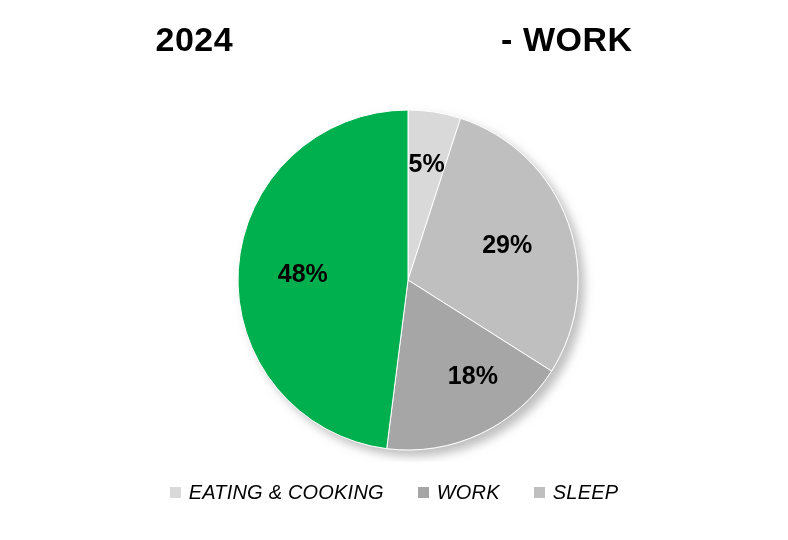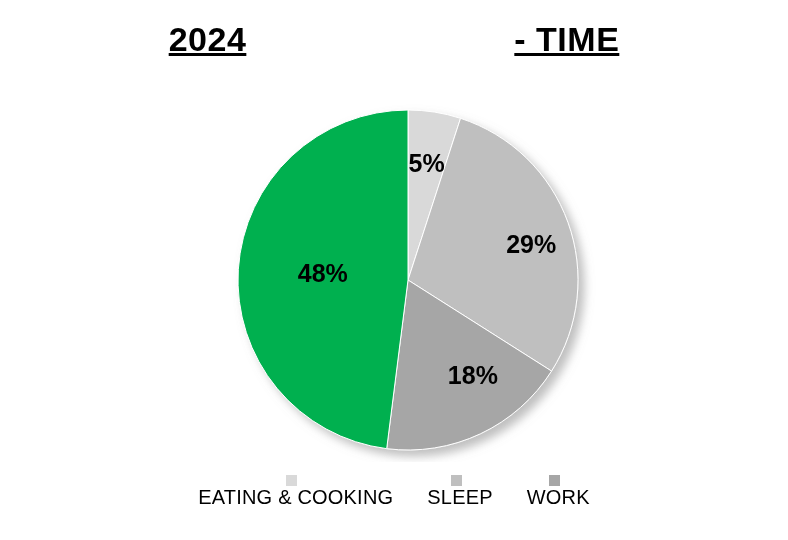--- a/index.html
+++ b/index.html
@@ -27,21 +27,20 @@
   .chart-title {
     position: absolute;
     top: 16px;
     left: 0;
     width: 788px;
     height: 46px;
     display: flex;
     align-items: center;
     justify-content: center;
     white-space: pre;
-    text-decoration: underline;
   }
   .chart-title .title-text {
     font-size: 34px;
     font-weight: bold;
     letter-spacing: 0.5px;
     color: #000000;
     font-family: "Liberation Sans", sans-serif;
   }
   .title-year { margin-right: 268px; }
 
@@ -77,23 +76,24 @@
     top: 472px;
     width: 788px;
     height: 40px;
     display: flex;
     flex-direction: row;
     align-items: center;
     justify-content: center;
   }
   .legend-item {
     display: flex;
-    flex-direction: column;
+    flex-direction: row;
     align-items: center;
     margin: 0 17px;
+    font-style: italic;
   }
   .legend-swatch {
     width: 11px;
     height: 11px;
     margin-right: 8px;
     flex: 0 0 auto;
   }
   .legend-label {
     font-size: 20px;
     color: #000000;
@@ -101,53 +101,53 @@
     white-space: nowrap;
     font-family: "Liberation Sans", sans-serif;
   }
 </style>
 </head>
 <body>
 
 <div id="chart-root">
 
   <div class="chart-title">
-    <span class="title-text title-year">2024</span><span class="title-text title-suffix">- TIME</span>
+    <span class="title-text title-year">2024</span><span class="title-text title-suffix">- WORK</span>
   </div>
 
   <div class="plot-area">
     <svg class="pie-svg" id="pie-svg" width="788" height="392" viewBox="0 0 788 392">
       <defs>
         <filter id="pieShadow" x="-25%" y="-25%" width="160%" height="160%">
           <feDropShadow dx="6" dy="6" stdDeviation="5" flood-color="#8a8a8a" flood-opacity="0.55"></feDropShadow>
         </filter>
       </defs>
       <g id="pie-slices" filter="url(#pieShadow)">
           <path d="M 408 210 L 408.00 40.00 A 170 170 0 0 1 460.53 48.32 Z" fill="#D9D9D9" stroke="#ffffff" stroke-width="1"></path>
           <path d="M 408 210 L 460.53 48.32 A 170 170 0 0 1 551.54 301.09 Z" fill="#BFBFBF" stroke="#ffffff" stroke-width="1"></path>
           <path d="M 408 210 L 551.54 301.09 A 170 170 0 0 1 386.69 378.66 Z" fill="#A6A6A6" stroke="#ffffff" stroke-width="1"></path>
           <path d="M 408 210 L 386.69 378.66 A 170 170 0 0 1 408.00 40.00 Z" fill="#00B050" stroke="#ffffff" stroke-width="1"></path>
         </g>
     </svg>
     <div id="pie-labels">
         <div class="data-label" style="left: 426.6px; top: 92.5px;">5%</div>
-        <div class="data-label" style="left: 507.2px; top: 174.3px; margin-left: 24px;">29%</div>
+        <div class="data-label" style="left: 507.2px; top: 174.3px;">29%</div>
         <div class="data-label" style="left: 452.9px; top: 305.4px; margin-left: 20px;">18%</div>
-        <div class="data-label" style="left: 302.8px; top: 203.4px; margin-left: 20px;">48%</div>
+        <div class="data-label" style="left: 302.8px; top: 203.4px;">48%</div>
       </div>
   </div>
 
   <div class="legend" id="legend">
       <div class="legend-item">
         <span class="legend-swatch" style="background: rgb(217, 217, 217);"></span>
         <span class="legend-label">EATING &amp; COOKING</span>
       </div>
       <div class="legend-item">
+        <span class="legend-swatch" style="background: rgb(166, 166, 166);"></span>
+        <span class="legend-label">WORK</span>
+      </div>
+      <div class="legend-item">
         <span class="legend-swatch" style="background: rgb(191, 191, 191);"></span>
         <span class="legend-label">SLEEP</span>
-      </div>
-      <div class="legend-item">
-        <span class="legend-swatch" style="background: rgb(166, 166, 166);"></span>
-        <span class="legend-label">WORK</span>
       </div>
     </div>
 
 </div>
 
 </body></html>

